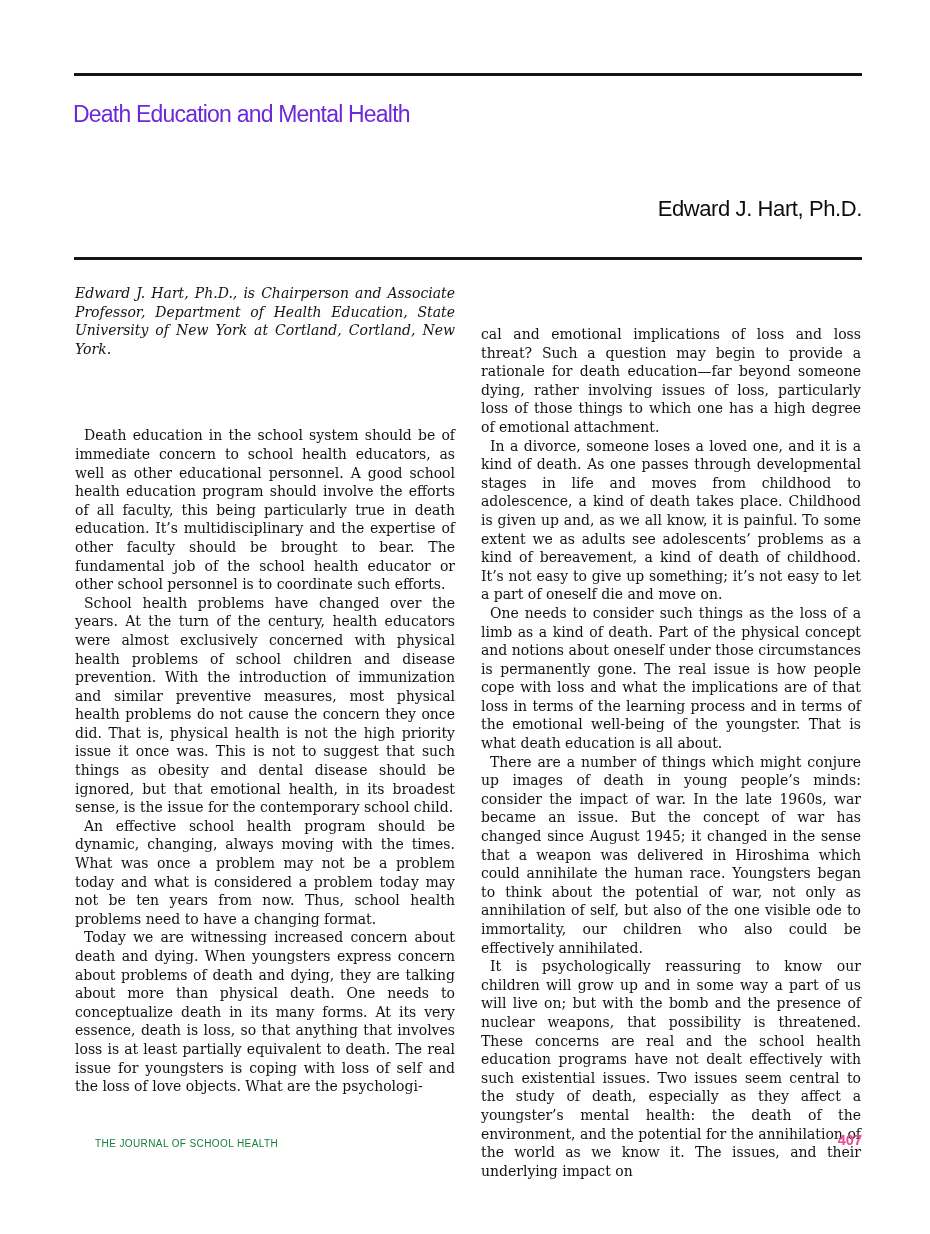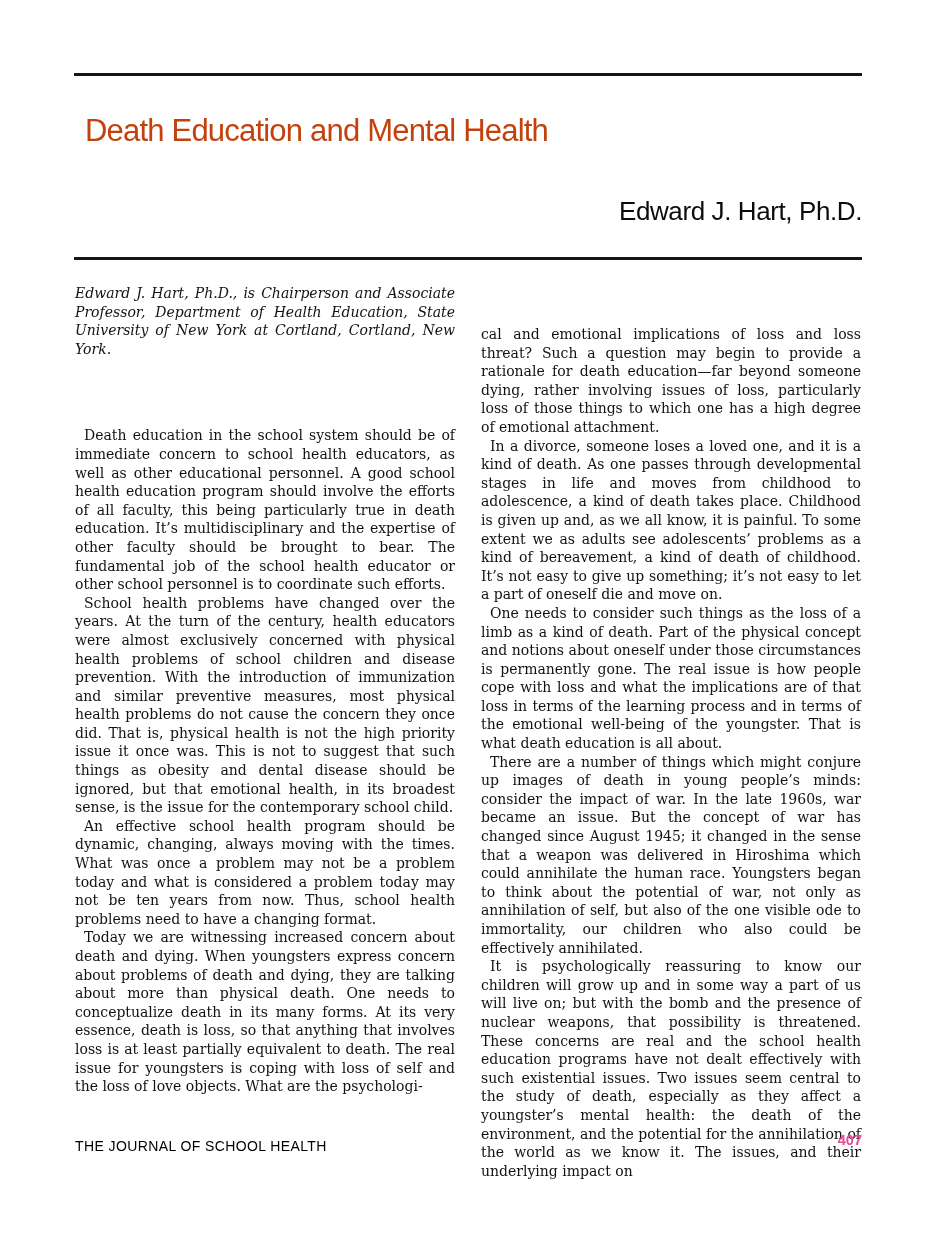--- a/index.html
+++ b/index.html
@@ -22,36 +22,36 @@
     height: 3px;
     background: #161616;
   }
   .rule-top { top: 73px; }
   .rule-mid { top: 257px; }
 
   .title {
     position: absolute;
     left: 73px;
     top: 101px;
-    margin: 12px;
+    margin: 0;
     font-family: "Liberation Sans", sans-serif;
     font-weight: 400;
-    font-size: 31px;
+    font-size: 23px;
     letter-spacing: -0.8px;
-    color: #c2410c;
+    color: #6d28d9;
     white-space: nowrap;
   }
 
   .author {
     position: absolute;
     right: 68px;
     top: 196px;
     font-family: "Liberation Sans", sans-serif;
     font-weight: 400;
-    font-size: 26px;
+    font-size: 22px;
     letter-spacing: -0.4px;
     color: #0c0c0c;
     white-space: nowrap;
   }
 
   .columns {
     position: absolute;
     left: 75px;
     top: 284px;
     width: 786px;
@@ -80,23 +80,24 @@
     position: absolute;
     left: 75px;
     right: 68px;
     top: 1138px;
     display: flex;
     justify-content: space-between;
     align-items: flex-start;
     font-family: "Liberation Sans", sans-serif;
   }
   .journal {
-    font-size: 14px;
+    font-size: 10px;
     letter-spacing: 0.4px;
-    color: #000000;
+    color: #15803d;
+    margin-left: 20px;
   }
   .pageno {
     font-size: 14.5px;
     font-weight: bold;
     color: #ec4899;
     margin-top: -6px;
   }
 </style>
 </head>
 <body>

